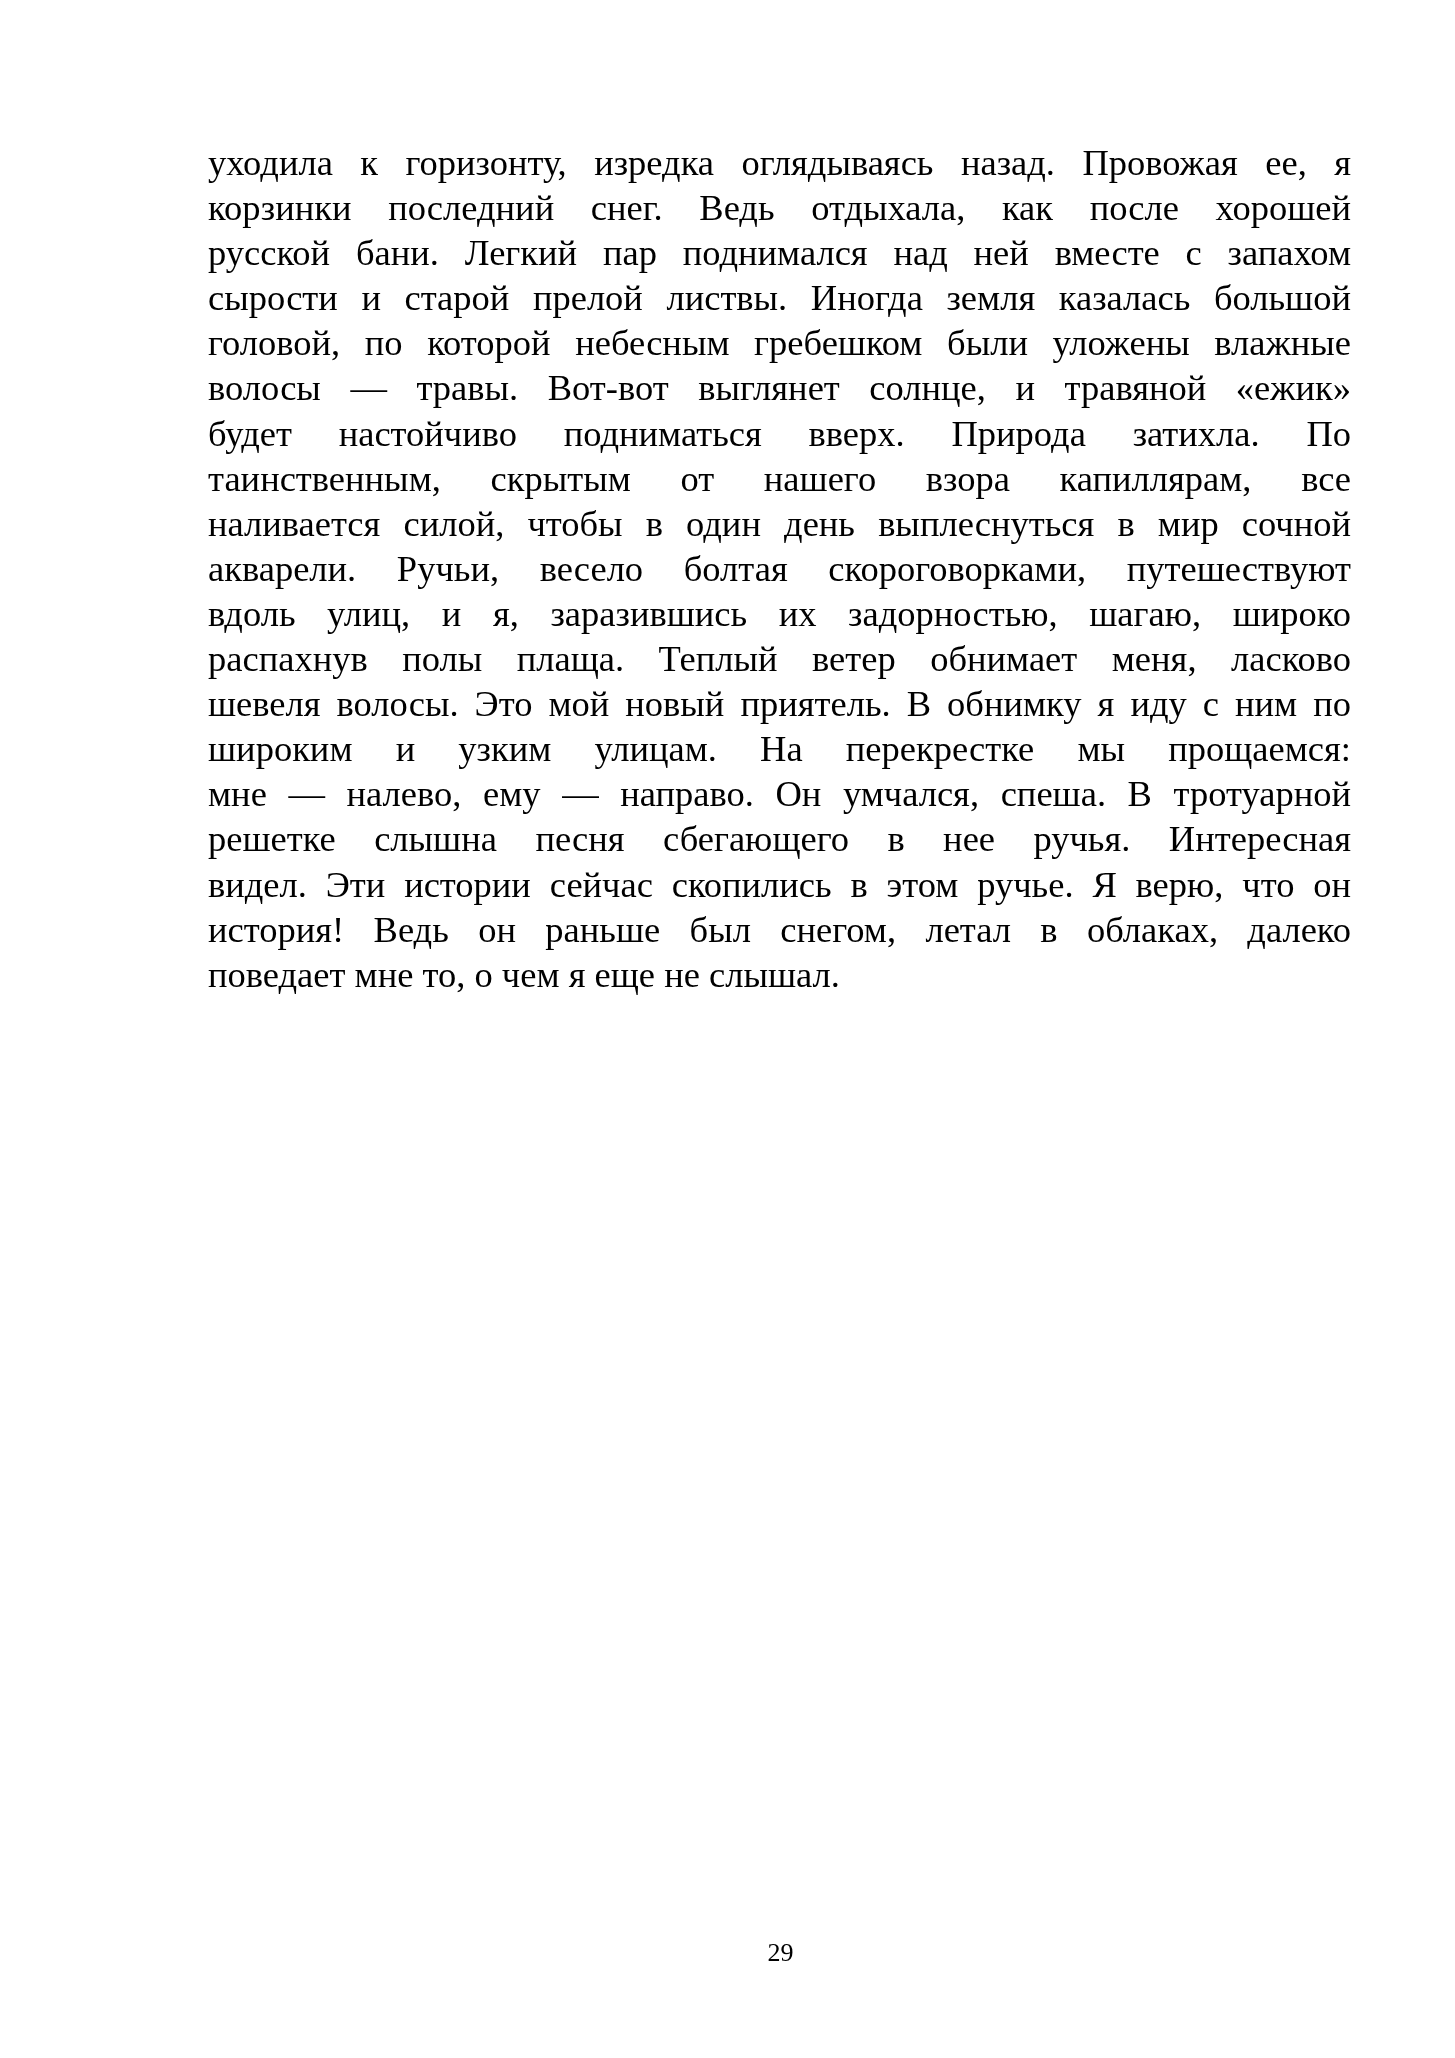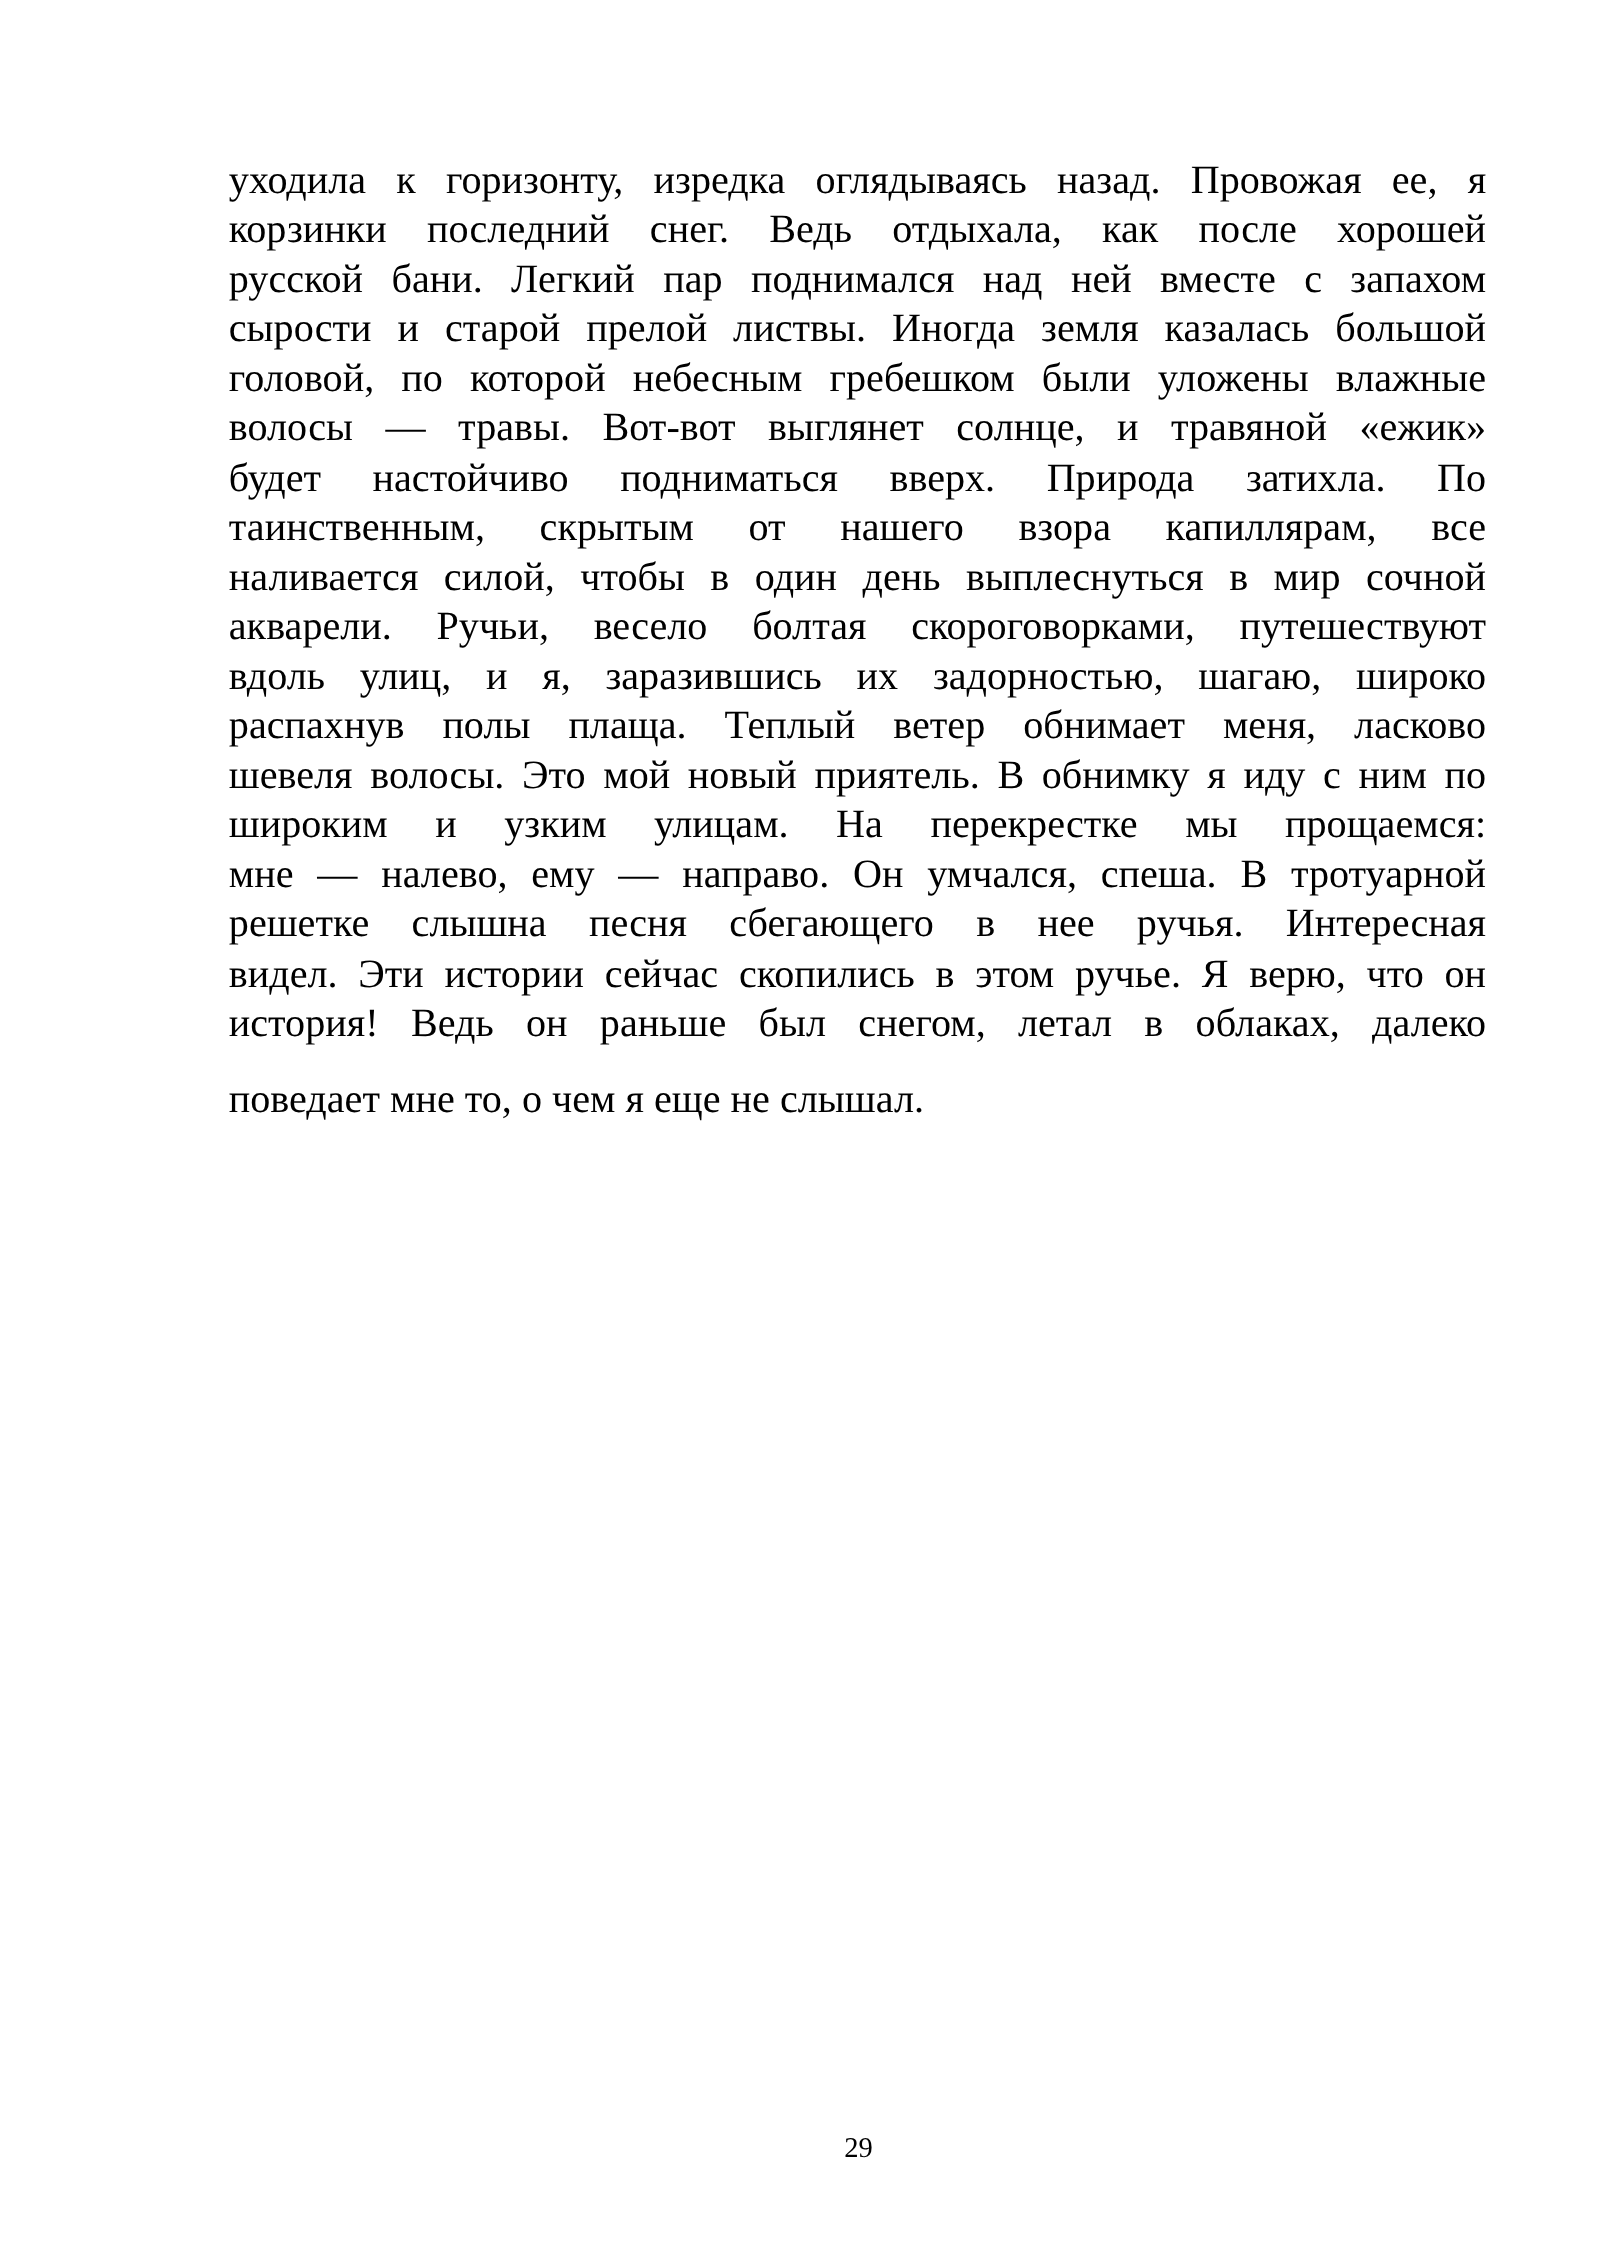--- a/index.html
+++ b/index.html
@@ -35,21 +35,20 @@
       display: block;
       white-space: nowrap;
       text-align: justify;
       text-align-last: justify;
       height: 45.1px;
       overflow: visible;
     }
     .line.last {
       text-align: left;
       text-align-last: left;
-      margin-top: 24px;
     }
     .page-number {
       position: absolute;
       left: 0;
       width: 1455px;
       top: 1938px;
       text-align: center;
       font-size: 26px;
       line-height: 30px;
     }

